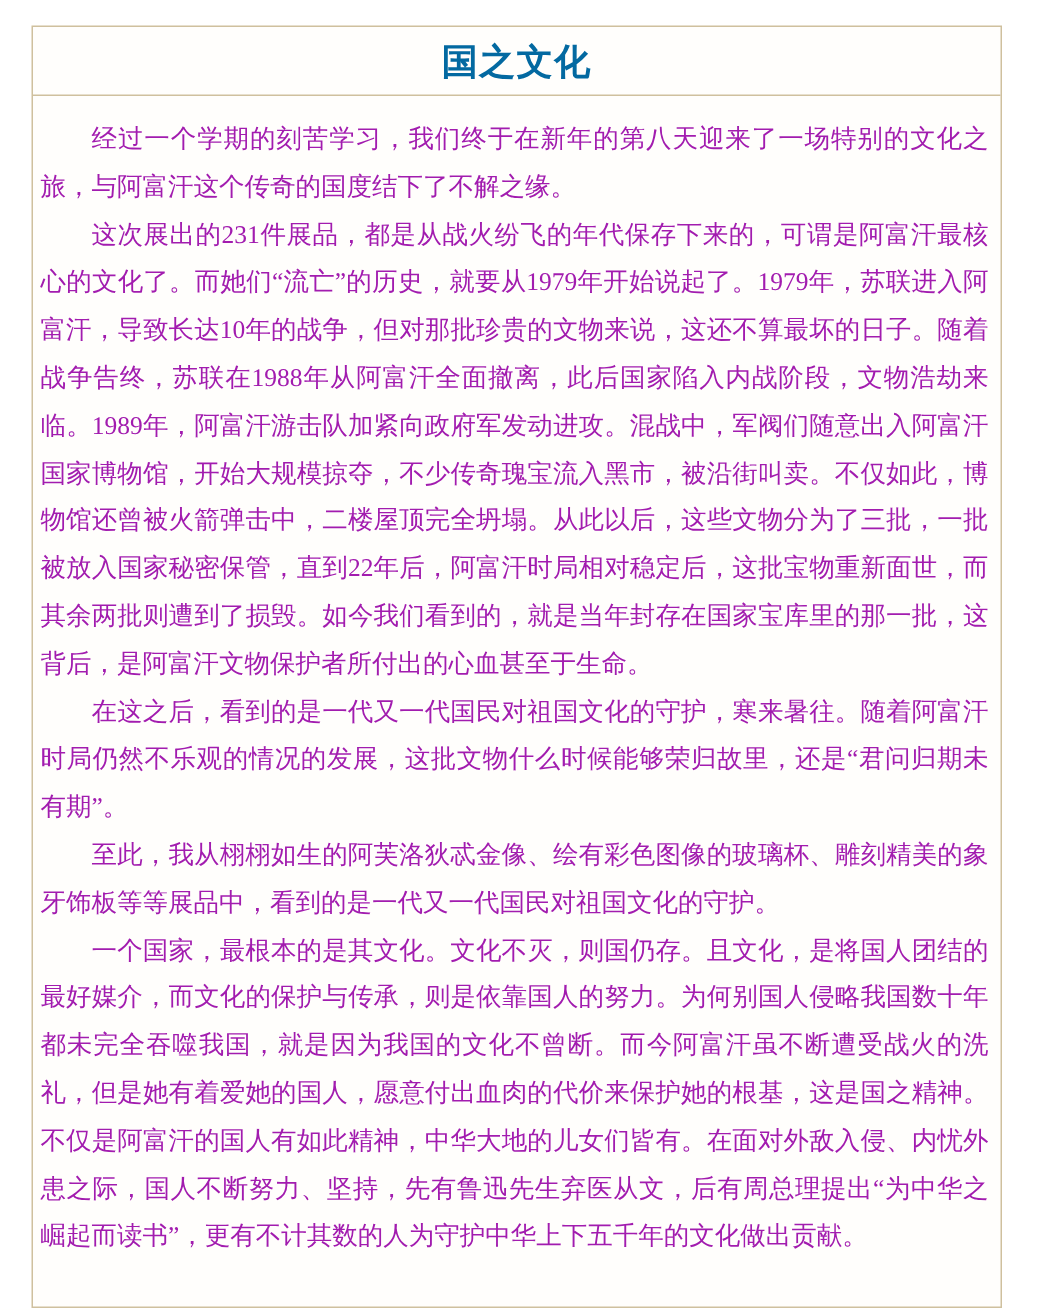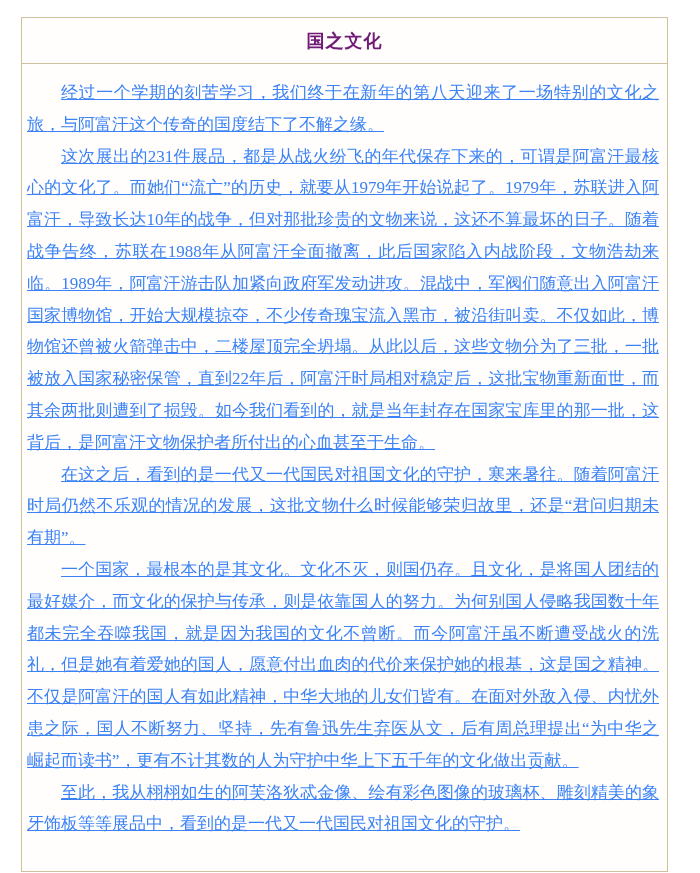--- a/index.html
+++ b/index.html
@@ -27,50 +27,49 @@
   .card-header {
     height: 46px;
     box-sizing: border-box;
     border-bottom: 1px solid #cfc09e;
     display: flex;
     align-items: center;
     justify-content: center;
   }
   .article-title {
     margin: 0;
-    font-size: 18px;
+    font-size: 24px;
     font-weight: bold;
-    color: #701a75;
+    color: #0369a1;
     letter-spacing: 1px;
   }
   .card-body {
     box-sizing: border-box;
     height: 807px;
     padding: 13px 8px 0 5px;
     overflow: hidden;
     font-size: 17px;
     line-height: 31.8px;
-    color: #3b82f6;
+    color: #a21caf;
     text-align: justify;
-    text-decoration: underline;
   }
   .card-body p {
     margin: 0;
     padding: 0;
     text-indent: 2em;
     word-break: break-all;
   }
 </style>
 </head>
 <body>
 
 <div class="card">
   <div class="card-header">
     <h1 class="article-title">国之文化</h1>
   </div>
   <div class="card-body">
     <p>经过一个学期的刻苦学习，我们终于在新年的第八天迎来了一场特别的文化之旅，与阿富汗这个传奇的国度结下了不解之缘。</p>
     <p>这次展出的231件展品，都是从战火纷飞的年代保存下来的，可谓是阿富汗最核心的文化了。而她们“流亡”的历史，就要从1979年开始说起了。1979年，苏联进入阿富汗，导致长达10年的战争，但对那批珍贵的文物来说，这还不算最坏的日子。随着战争告终，苏联在1988年从阿富汗全面撤离，此后国家陷入内战阶段，文物浩劫来临。1989年，阿富汗游击队加紧向政府军发动进攻。混战中，军阀们随意出入阿富汗国家博物馆，开始大规模掠夺，不少传奇瑰宝流入黑市，被沿街叫卖。不仅如此，博物馆还曾被火箭弹击中，二楼屋顶完全坍塌。从此以后，这些文物分为了三批，一批被放入国家秘密保管，直到22年后，阿富汗时局相对稳定后，这批宝物重新面世，而其余两批则遭到了损毁。如今我们看到的，就是当年封存在国家宝库里的那一批，这背后，是阿富汗文物保护者所付出的心血甚至于生命。</p>
     <p>在这之后，看到的是一代又一代国民对祖国文化的守护，寒来暑往。随着阿富汗时局仍然不乐观的情况的发展，这批文物什么时候能够荣归故里，还是“君问归期未有期”。</p>
+    <p>至此，我从栩栩如生的阿芙洛狄忒金像、绘有彩色图像的玻璃杯、雕刻精美的象牙饰板等等展品中，看到的是一代又一代国民对祖国文化的守护。</p>
     <p>一个国家，最根本的是其文化。文化不灭，则国仍存。且文化，是将国人团结的最好媒介，而文化的保护与传承，则是依靠国人的努力。为何别国人侵略我国数十年都未完全吞噬我国，就是因为我国的文化不曾断。而今阿富汗虽不断遭受战火的洗礼，但是她有着爱她的国人，愿意付出血肉的代价来保护她的根基，这是国之精神。不仅是阿富汗的国人有如此精神，中华大地的儿女们皆有。在面对外敌入侵、内忧外患之际，国人不断努力、坚持，先有鲁迅先生弃医从文，后有周总理提出“为中华之崛起而读书”，更有不计其数的人为守护中华上下五千年的文化做出贡献。</p>
-    <p>至此，我从栩栩如生的阿芙洛狄忒金像、绘有彩色图像的玻璃杯、雕刻精美的象牙饰板等等展品中，看到的是一代又一代国民对祖国文化的守护。</p>
   </div>
 </div>
 
 </body></html>

